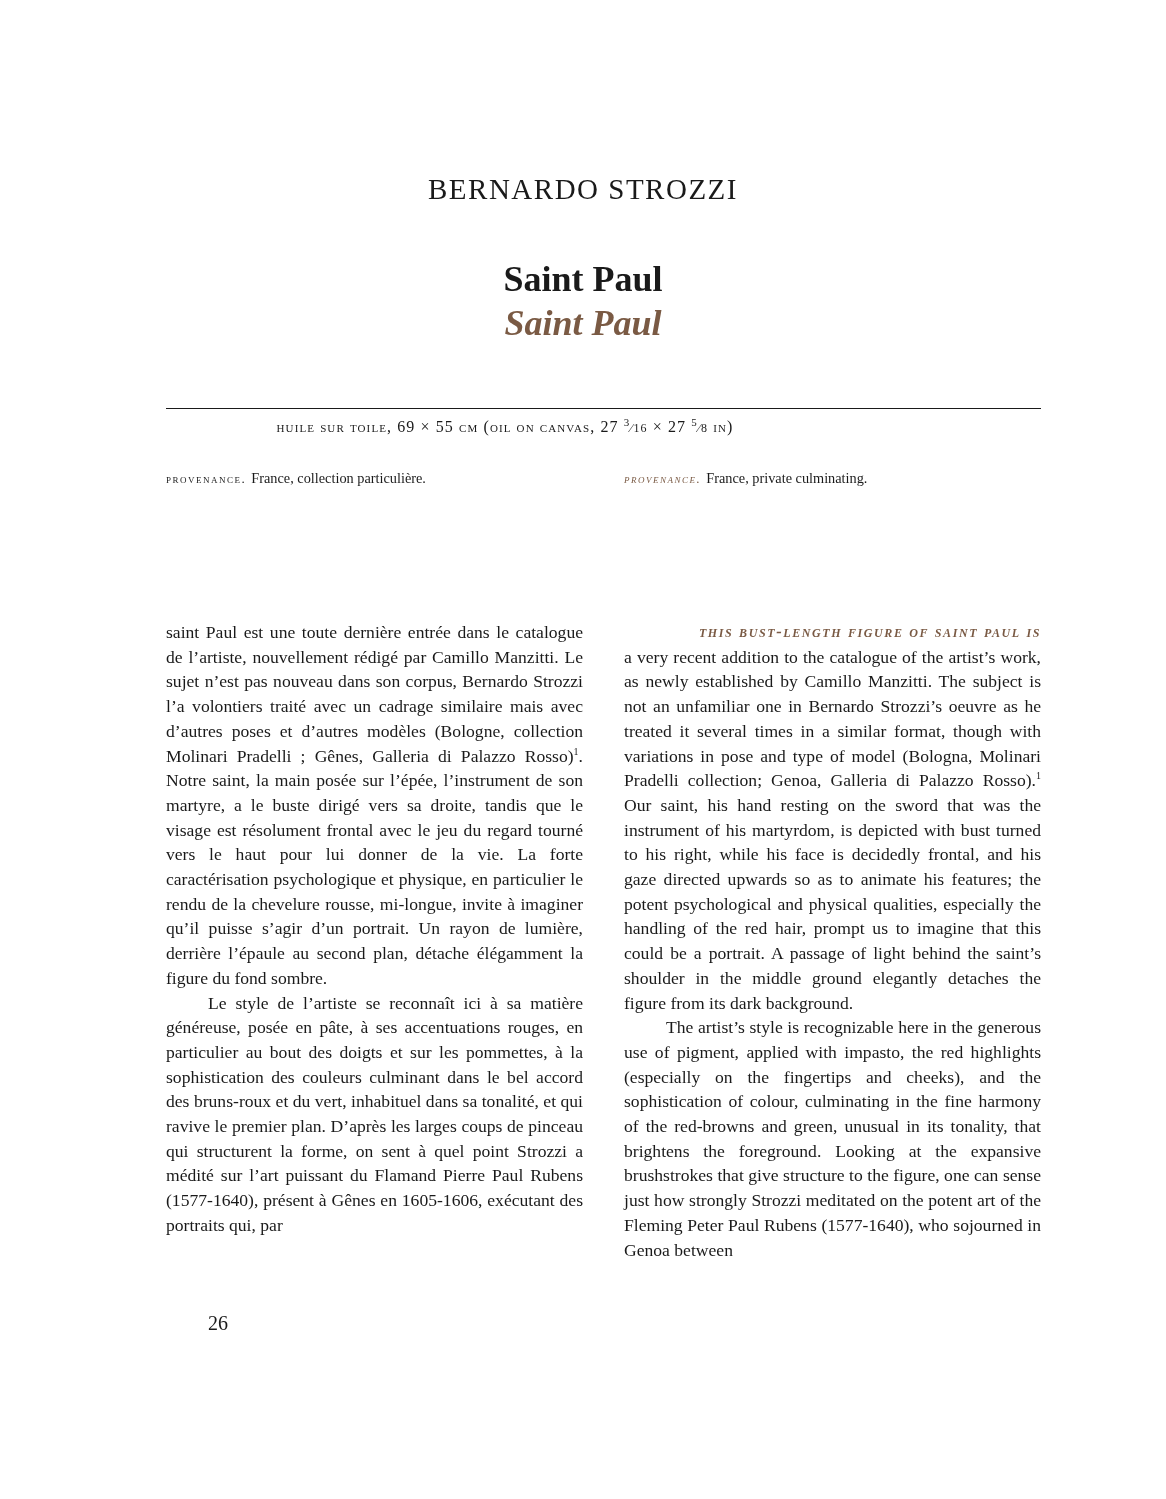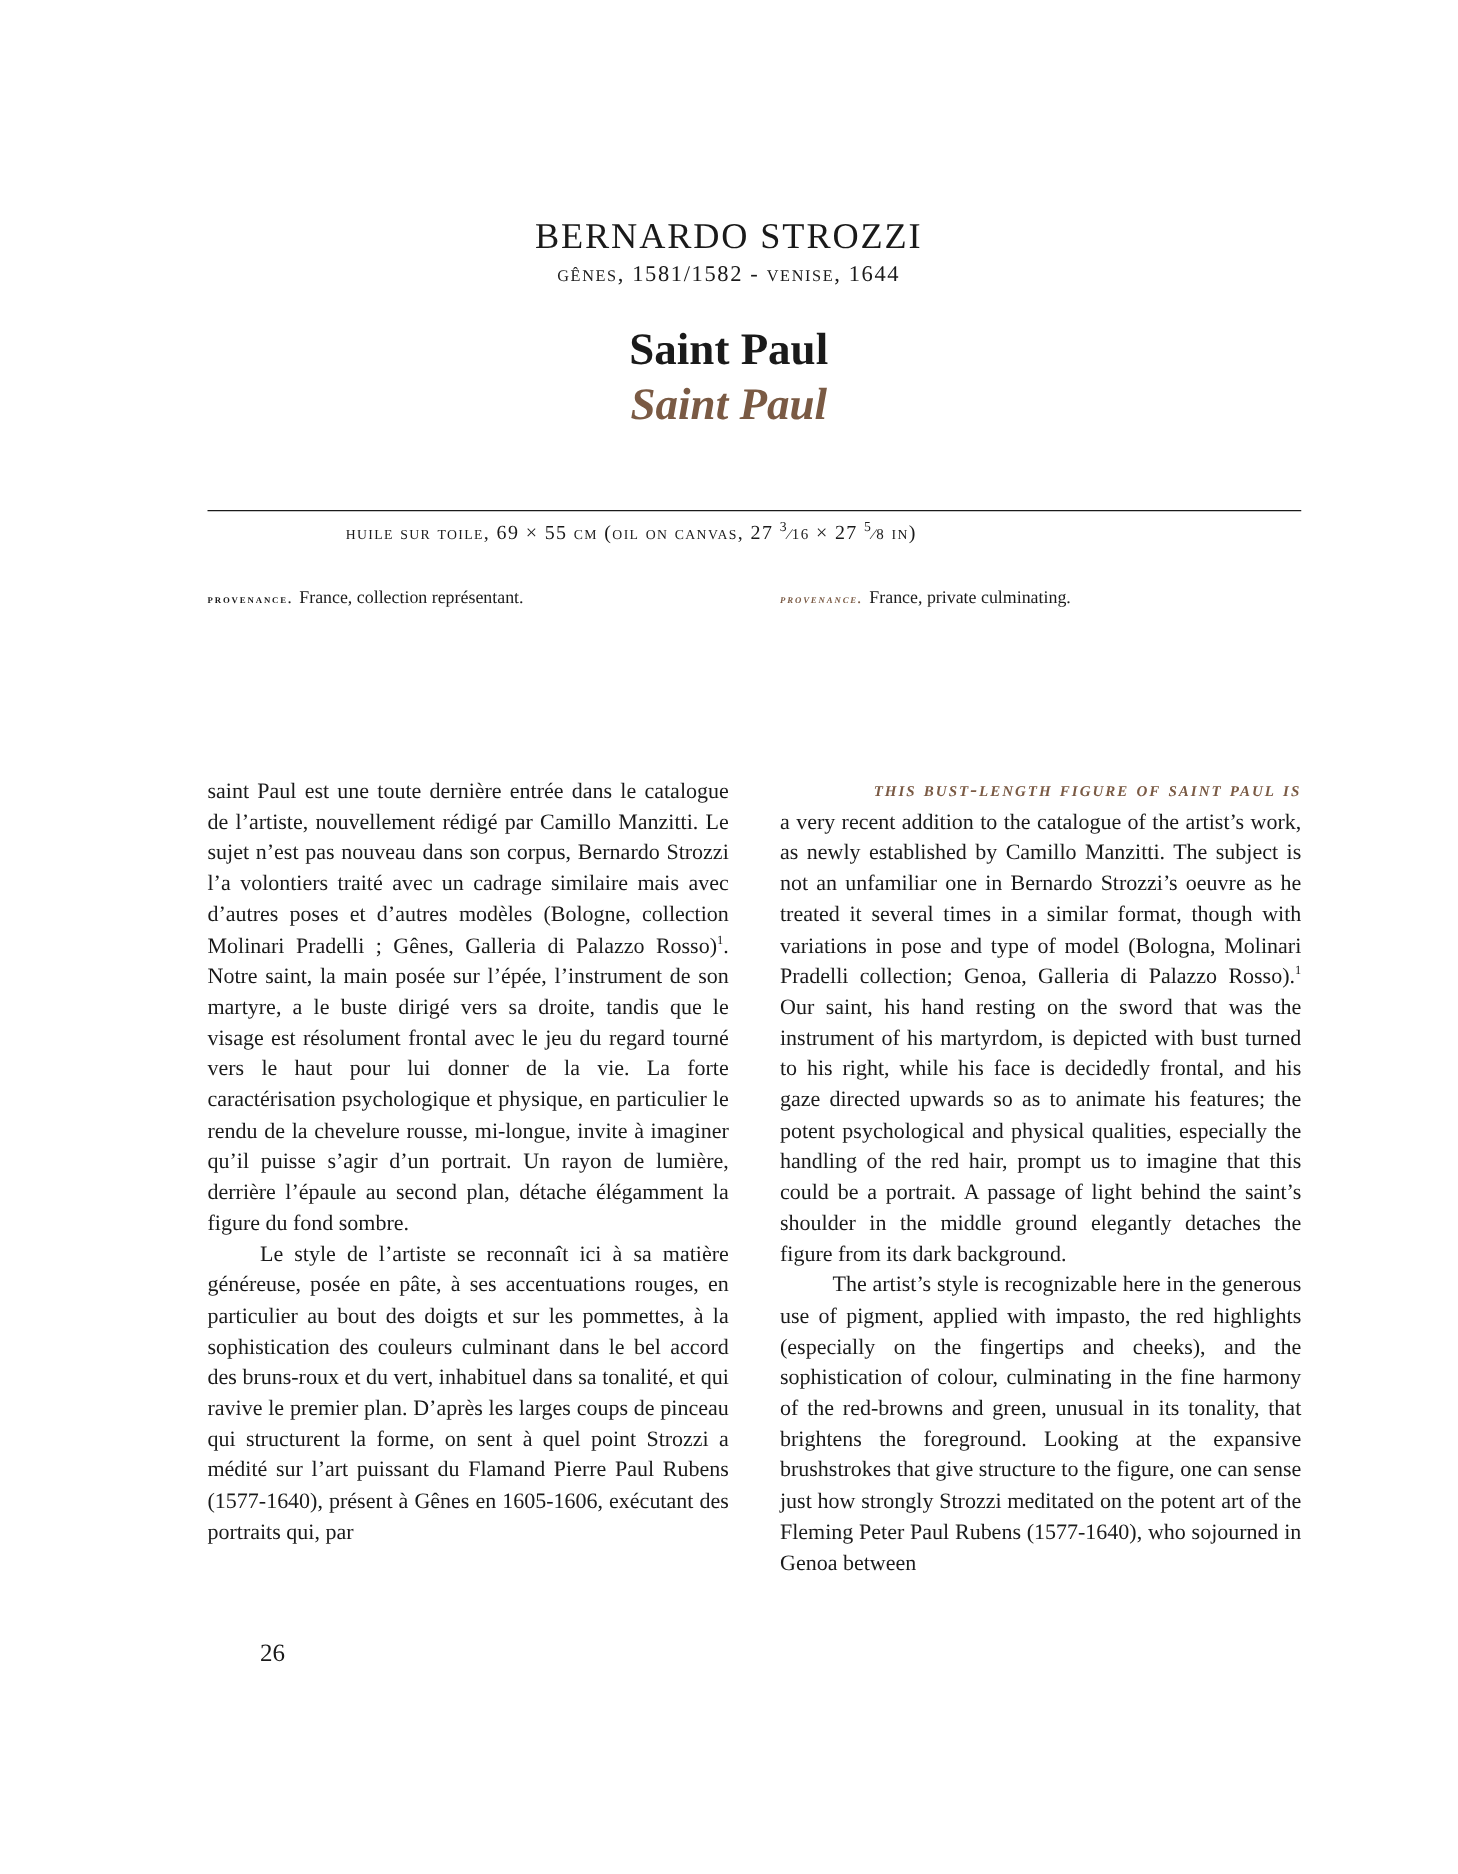--- a/index.html
+++ b/index.html
@@ -12,53 +12,52 @@
     .artist-name { font-size: 29px; letter-spacing: 1.5px; line-height: 34px; font-weight: normal; margin: 0; }
     .artist-dates { font-variant: small-caps; font-size: 18px; letter-spacing: 1.3px; line-height: 22px; margin-top: 2px; text-transform: lowercase; }
     .title-fr { position: absolute; top: 258px; left: 0; width: 1166px; text-align: center; font-size: 36px; font-weight: bold; line-height: 42px; margin: 0; }
     .title-en { position: absolute; top: 302px; left: 0; width: 1166px; text-align: center; font-size: 36px; font-style: italic; font-weight: bold; color: #7a5a44; line-height: 42px; margin: 0; }
     .rule { position: absolute; top: 408px; left: 166px; width: 875px; height: 0; border-top: 1.4px solid #1a1a1a; }
     .medium { position: absolute; top: 412px; left: 0; width: 1010px; text-align: center; font-size: 16px; font-variant: small-caps; letter-spacing: 1.1px; line-height: 20px; text-transform: lowercase; }
     .medium sup { font-size: 11px; }
     .meta { position: absolute; top: 469px; width: 417px; font-size: 14.3px; line-height: 18.5px; text-align: justify; }
     .meta.left { left: 166px; }
     .meta.right { left: 624px; }
-    .meta-label { font-weight: bold; font-variant: small-caps; text-transform: lowercase; letter-spacing: 1.5px; font-size: 10px; margin-right: 5px; }
+    .meta-label { font-weight: normal; font-variant: small-caps; text-transform: lowercase; letter-spacing: 1.5px; font-size: 13px; margin-right: 5px; }
     .meta.right .meta-label { font-style: italic; color: #7a5a44; }
     .meta i { font-style: italic; }
     .col { position: absolute; top: 620px; width: 417px; font-size: 17.6px; line-height: 24.7px; text-align: justify; hyphens: manual; }
     .col.left { left: 166px; }
     .col.right { left: 624px; }
     .lead { display: block; text-align: right; font-weight: bold; font-variant: small-caps; text-transform: lowercase; letter-spacing: 1.6px; font-size: 16.5px; line-height: 24.7px; }
     .col.right .lead { font-style: italic; color: #7a5a44; }
     .para { margin: 0; text-indent: 0; }
     .para.indent { text-indent: 42px; }
     .para sup { font-size: 10px; line-height: 0; }
     .page-number { position: absolute; top: 1313px; left: 208px; font-size: 20px; line-height: 20px; }
   </style>
 </head>
 <body>
 
 <div class="header">
   <h1 class="artist-name">BERNARDO STROZZI</h1>
-  <div class="artist-dates">Gênes, 1581/1582 - Venise, 1644</div>
 </div>
 
 <h2 class="title-fr">Saint Paul</h2>
 <h2 class="title-en">Saint Paul</h2>
 
 <div class="rule"></div>
 
 <div class="medium">
   <span>Huile sur toile, 69 × 55 cm (oil on canvas, 27 </span><sup>3</sup><span style="font-size:12px">⁄16</span><span> × 27 </span><sup>5</sup><span style="font-size:12px">⁄8</span><span> in)</span>
 </div>
 
 <div class="meta left">
   <div>
-    <span class="meta-label">Provenance.</span><span>France, collection représentant.</span>
+    <span class="meta-label">Provenance.</span><span>France, collection particulière.</span>
   </div>
 </div>
 
 <div class="meta right">
   <div>
     <span class="meta-label">Provenance.</span><span>France, private culminating.</span>
   </div>
 </div>
 
 <div class="col left">

